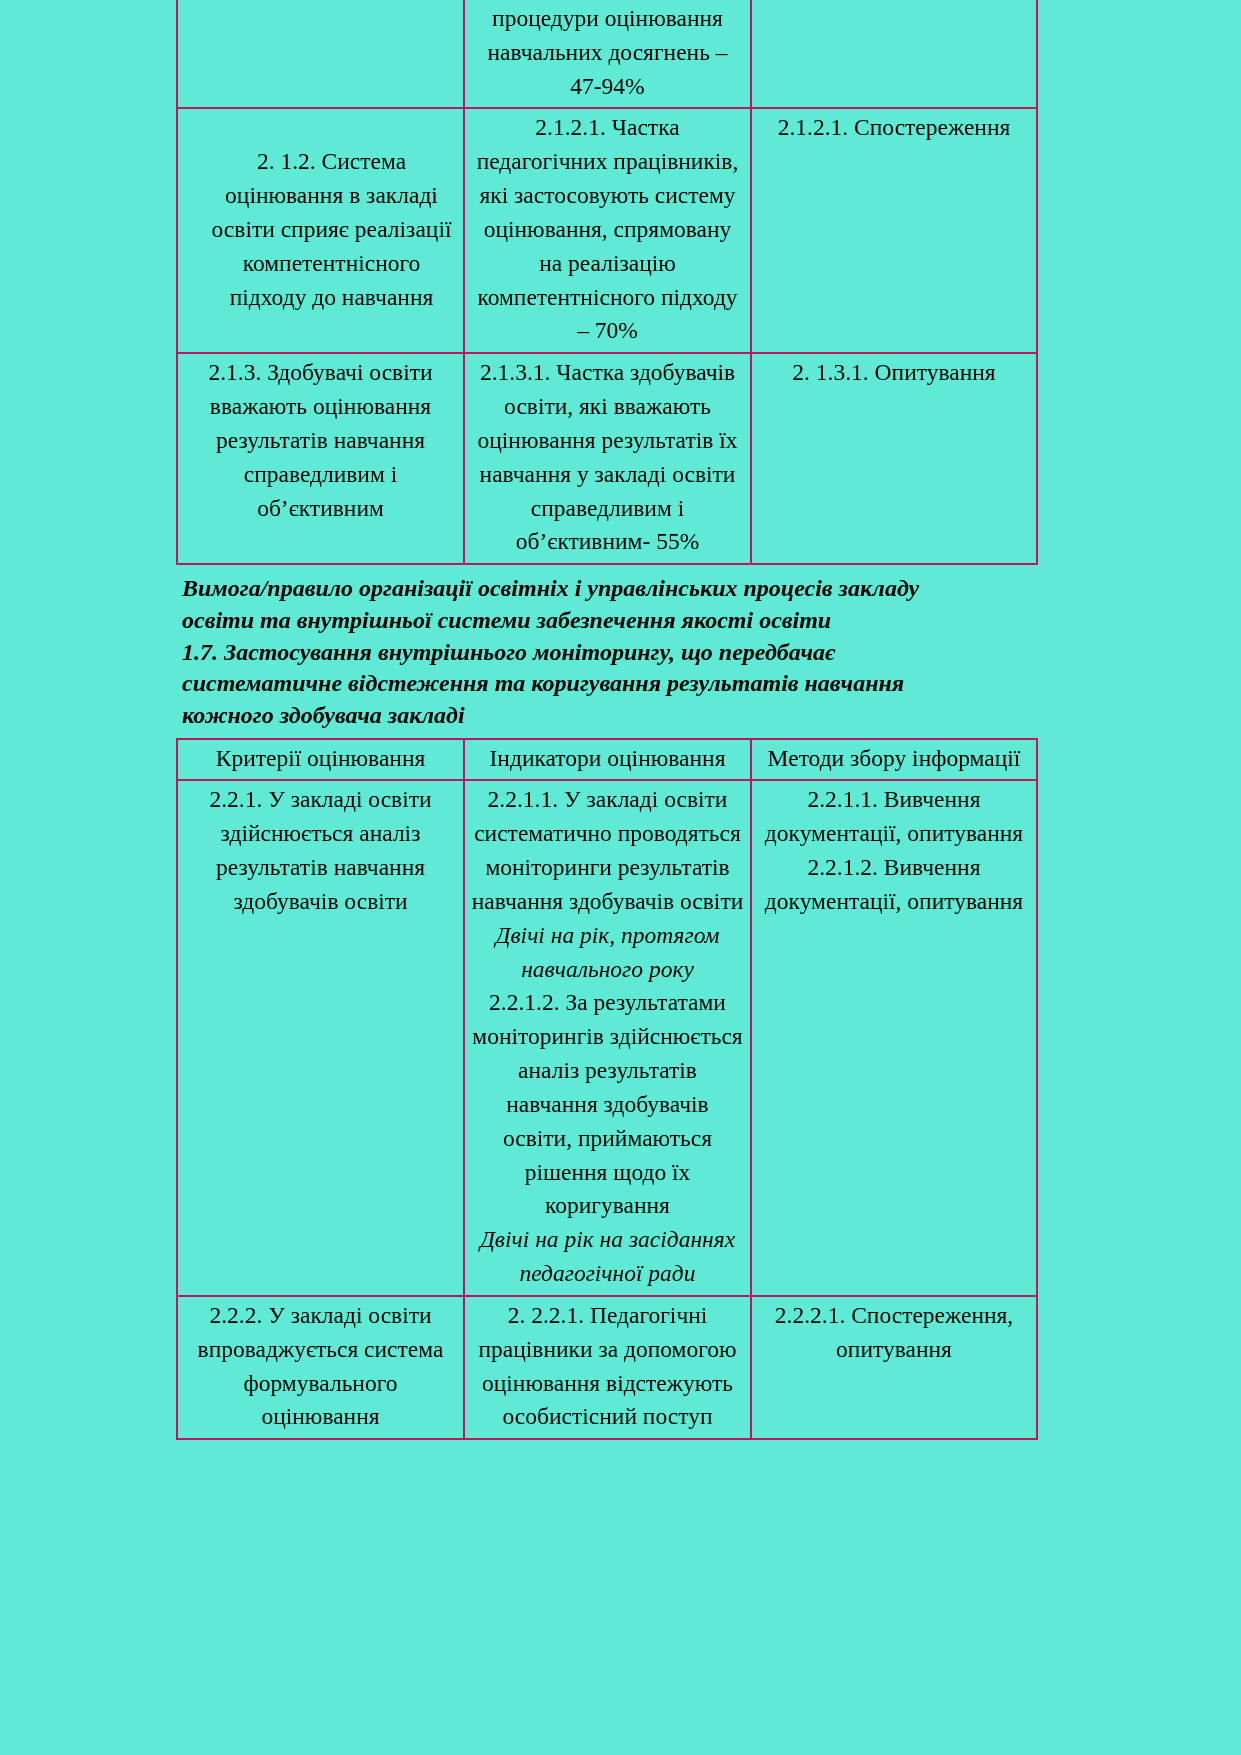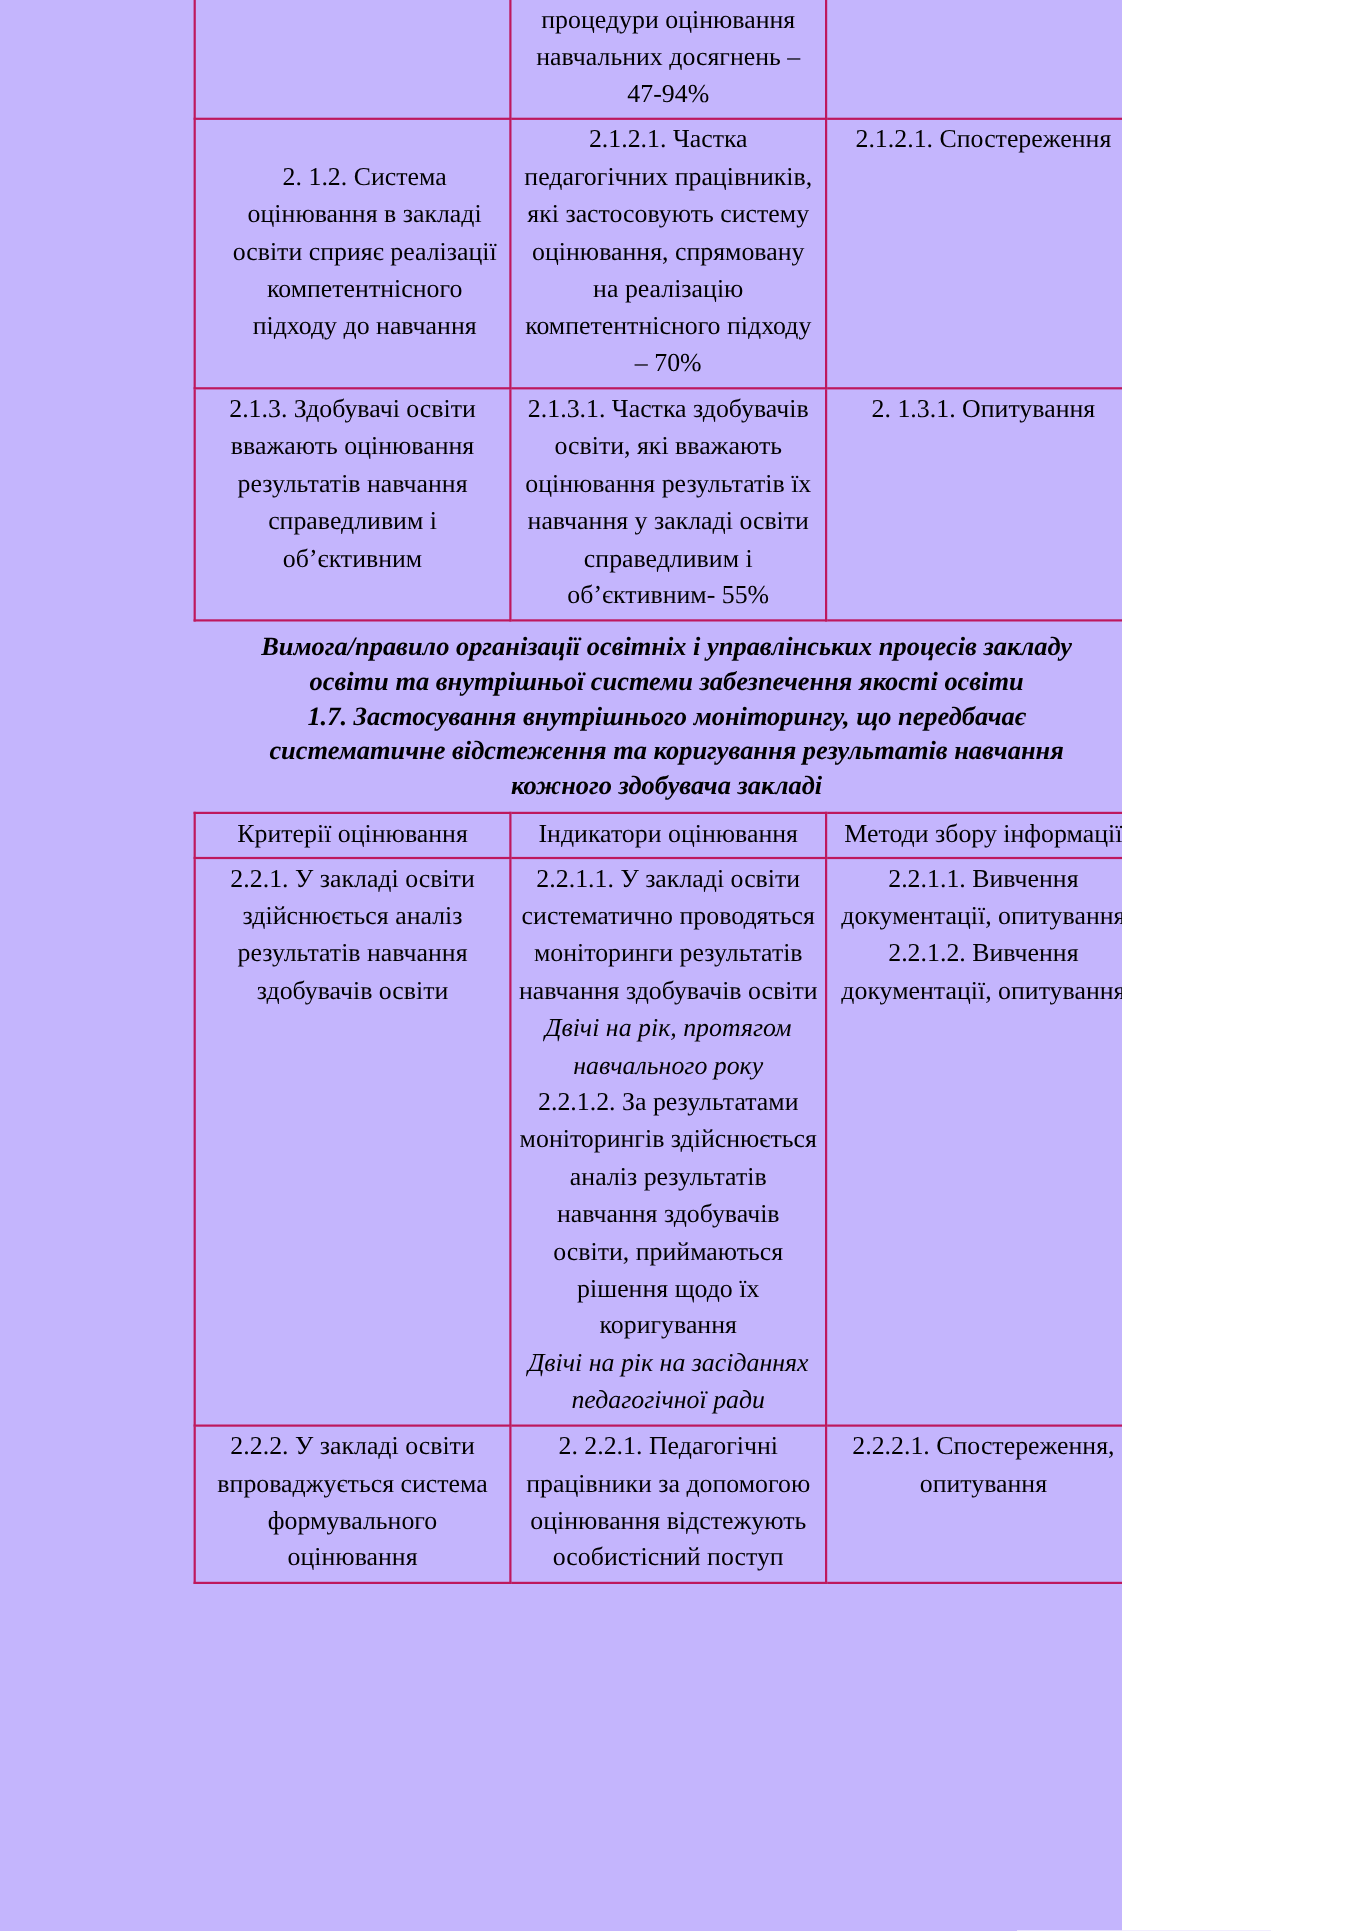--- a/index.html
+++ b/index.html
@@ -1,24 +1,24 @@
 <!DOCTYPE html>
 <html><head>
 <meta charset="utf-8">
 <style>
   html, body {
     margin: 0;
     padding: 0;
     background: #ffffff;
   }
   .page {
-    width: 1020px;
+    width: 1241px;
     height: 1755px;
     position: relative;
-    background: #c4b5fd;
+    background: #5eead4;
     font-family: "Liberation Serif", "DejaVu Serif", serif;
     color: #000000;
     box-sizing: border-box;
     overflow: hidden;
   }
   .content {
     position: absolute;
     left: 176px;
     top: 0;
     width: 860px;
@@ -53,21 +53,20 @@
     font-weight: bold;
     font-size: 23.5px;
     line-height: 1.44;
     text-align: center;
     vertical-align: top;
     padding-top: 4px;
   }
 
   .heading-block {
     margin: 8px 0 6px 0;
-    text-align: center;
     font-weight: bold;
     font-style: italic;
     font-size: 24px;
     line-height: 1.32;
     padding: 0 6px;
   }
   .heading-block p { margin: 0; }
 </style>
 </head>
 <body>

